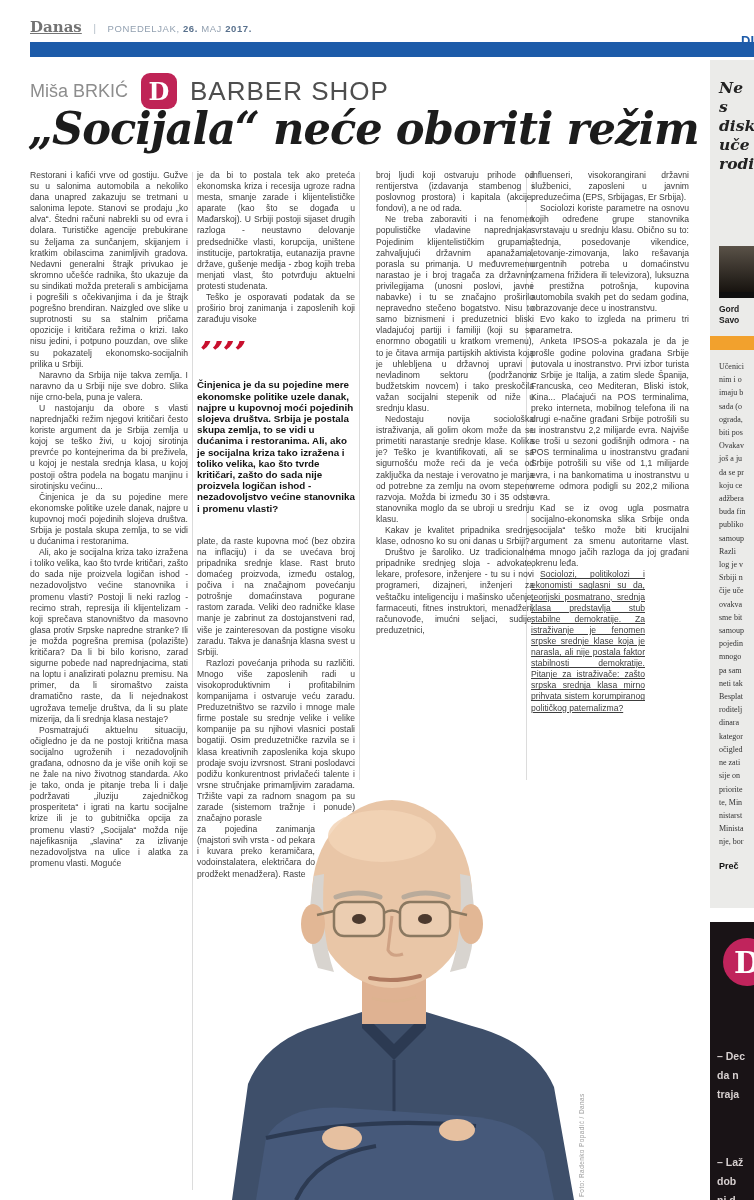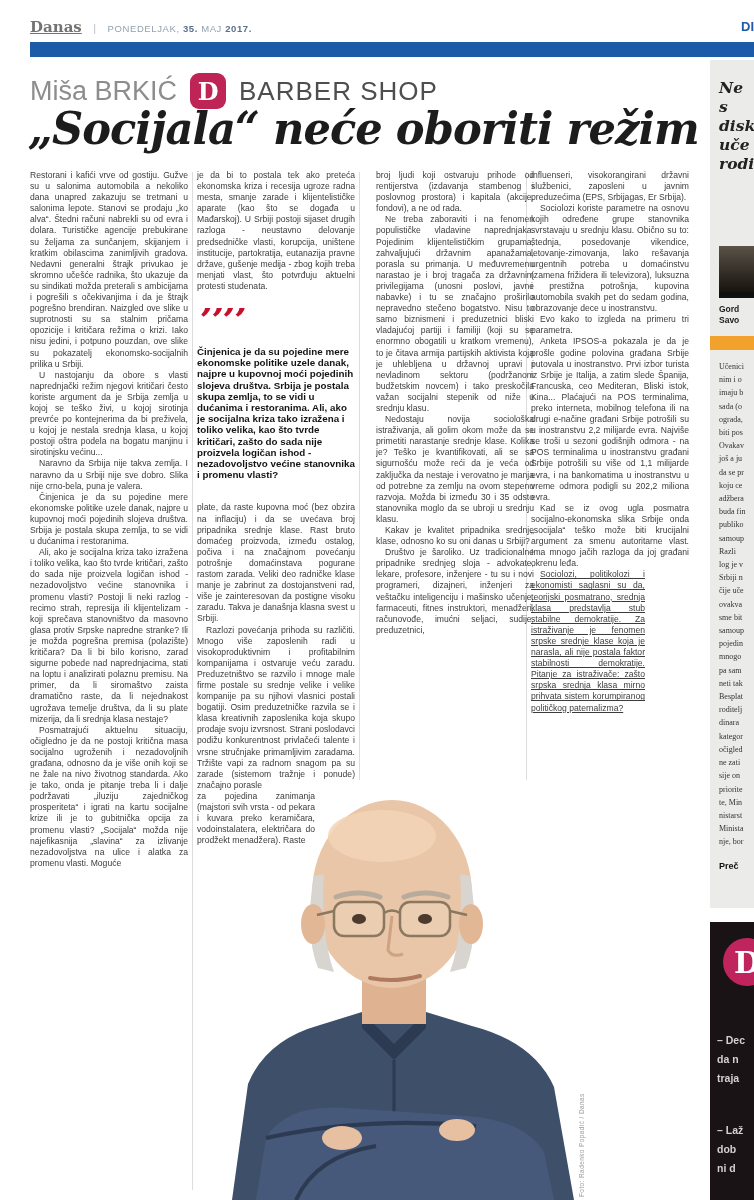--- a/index.html
+++ b/index.html
@@ -7,26 +7,26 @@
           font-family:"Liberation Sans", sans-serif; }
 
   
   .masthead { position:absolute; left:30px; top:18px; right:0; height:20px; white-space:nowrap; }
   .mast-logo { font-family:"DejaVu Serif", serif; font-weight:bold; font-size:15px; color:#737373;
                text-decoration:underline; }
   .mast-sep  { color:#b9c2cc; font-size:11px; margin:0 7px; }
   .mast-date { font-size:9.5px; letter-spacing:.6px; }
   .mast-date .dim { color:#93a1b1; }
   .mast-date .strong { color:#59718d; font-weight:bold; }
-  .mast-section { position:absolute; right:0; top:1px; font-size:13px; font-weight:bold; color:#1d5ba9; }
+  .mast-section { position:absolute; right:0; top:15px; font-size:13px; font-weight:bold; color:#1d5ba9; }
   .blue-bar { position:absolute; left:30px; top:42px; width:724px; height:15px; background:#1d5ba9; }
 
   
   .kicker { position:absolute; left:30px; top:70px; height:42px; display:flex; align-items:center; gap:13px; }
-  .kicker-author { font-size:27px; color:#8d8d8d; }
+  .kicker-author { font-size:18px; color:#8d8d8d; }
   .kicker-badge { width:36px; height:36px; background:#bf2456; color:#fff; border-radius:9px;
                   display:flex; align-items:center; justify-content:center;
                   font-family:"DejaVu Serif", serif; font-weight:bold; font-size:24px; }
   .kicker-column { font-size:26px; color:#4e4e4e; letter-spacing:1px; }
   .headline { position:absolute; left:28px; top:102px; width:720px; margin:0;
               font-family:"DejaVu Serif", serif; font-style:italic; font-weight:bold;
               font-size:45px; letter-spacing:-1px; color:#1c1c1c;
               transform:scaleX(.96); transform-origin:left top; white-space:nowrap; }
 
   
@@ -71,62 +71,63 @@
   .sb-more { margin-top:12px; font-size:9px; font-weight:bold; color:#111; }
 
   
   .teaser { position:absolute; left:710px; top:922px; width:46px; height:278px; background:#191316;
             overflow:hidden; z-index:4; color:#d6cfcf; }
   .teaser-logo { position:absolute; left:13px; top:16px; width:48px; height:48px; border-radius:50%;
                  background:#c0245c; display:flex; align-items:center; justify-content:center;
                  font-family:"DejaVu Serif", serif; font-weight:bold; font-size:30px; color:#fff; }
   .teaser-text { position:absolute; left:7px; top:90px; font-size:10.5px; line-height:19px;
                  font-weight:bold; white-space:pre-line; }
-  .teaser-text p { margin:0 0 14px 0; }
+  .teaser-text p { margin:16px 0 14px 0; }
 </style>
 </head>
 <body>
 
 <div class="page">
 
   <header class="masthead">
     <span class="mast-logo">Danas</span>
     <span class="mast-sep">|</span>
     <span class="mast-date">
       <span class="dim">PONEDELJAK,</span>
-      <span class="strong">35.</span>
+      <span class="strong">26.</span>
       <span class="dim">MAJ</span>
       <span class="strong">2017.</span>
     </span>
     <span class="mast-section">DI</span>
   </header>
   <div class="blue-bar"></div>
 
   <div class="kicker">
     <span class="kicker-author">Miša BRKIĆ</span>
     <span class="kicker-badge">D</span>
     <span class="kicker-column">BARBER SHOP</span>
   </div>
   <h1 class="headline">„Socijala“ neće oboriti režim</h1>
 
   <div class="vrule vr1"></div>
   <div class="vrule vr2"></div>
   <div class="vrule vr3"></div>
 
   <div class="col col1">
     <p>Restorani i kafići vrve od gostiju. Gužve su u salonima automobila a nekoliko dana unapred zakazuju se tretmani u salonima lepote. Stanovi se prodaju „ko alva“. Štedni računi nabrekli su od evra i dolara. Turističke agencije prebukirane su željama za sunčanjem, skijanjem i kratkim obilascima zanimljivih gradova. Nedavni generalni štrajk privukao je skromno učešće radnika, što ukazuje da su sindikati možda preterali s ambicijama i pogrešili s očekivanjima i da je štrajk pogrešno brendiran. Naizgled ove slike u suprotnosti su sa stalnim pričama opozicije i kritičara režima o krizi. Iako nisu jedini, i potpuno pouzdan, ove slike su pokazatelj ekonomsko-socijalnih prilika u Srbiji.</p>
+    <p class="ind">Naravno da Srbija nije takva zemlja. I naravno da u Srbiji nije sve dobro. Slika nije crno-bela, puna je valera.</p>
     <p class="ind">U nastojanju da obore s vlasti naprednjački režim njegovi kritičari često koriste argument da je Srbija zemlja u kojoj se teško živi, u kojoj sirotinja prevrće po kontejnerima da bi preživela, u kojoj je nestala srednja klasa, u kojoj postoji oštra podela na bogatu manjinu i sirotinjsku većinu...</p>
-    <p class="ind">Naravno da Srbija nije takva zemlja. I naravno da u Srbiji nije sve dobro. Slika nije crno-bela, puna je valera.</p>
     <p class="ind">Činjenica je da su pojedine mere ekonomske politike uzele danak, najpre u kupovnoj moći pojedinih slojeva društva. Srbija je postala skupa zemlja, to se vidi u dućanima i restoranima.</p>
     <p class="ind">Ali, ako je socijalna kriza tako izražena i toliko velika, kao što tvrde kritičari, zašto do sada nije proizvela logičan ishod - nezadovoljstvo većine stanovnika i promenu vlasti? Postoji li neki razlog - recimo strah, represija ili klijentelizam - koji sprečava stanovništvo da masovno glasa protiv Srpske napredne stranke? Ili je možda pogrešna premisa (polazište) kritičara? Da li bi bilo korisno, zarad sigurne pobede nad naprednjacima, stati na loptu i analizirati polaznu premisu. Na primer, da li siromaštvo zaista dramatično raste, da li nejednakost ugrožava temelje društva, da li su plate mizerija, da li srednja klasa nestaje?</p>
     <p class="ind">Posmatrajući aktuelnu situaciju, očigledno je da ne postoji kritična masa socijalno ugroženih i nezadovoljnih građana, odnosno da je više onih koji se ne žale na nivo životnog standarda. Ako je tako, onda je pitanje treba li i dalje podržavati „iluziju zajedničkog prosperiteta“ i igrati na kartu socijalne krize ili je to gubitnička opcija za promenu vlasti? „Socijala“ možda nije najefikasnija „slavina“ za izlivanje nezadovoljstva na ulice i alatka za promenu vlasti. Moguće</p>
   </div>
 
   <div class="col col2">
     <p>je da bi to postala tek ako preteća ekonomska kriza i recesija ugroze radna mesta, smanje zarade i klijentelističke aparate (kao što se događa u Mađarskoj). U Srbiji postoji sijaset drugih razloga - neustavno delovanje predsedničke vlasti, korupcija, uništene institucije, partokratija, eutanazija pravne države, gušenje medija - zbog kojih treba menjati vlast, što potvrđuju aktuelni protesti studenata.</p>
+    <p class="ind">Teško je osporavati podatak da se proširio broj zanimanja i zaposlenih koji zarađuju visoke</p>
     <div class="pq">
       <div class="pq-glyph">””</div>
       <p class="pq-text">Činjenica je da su pojedine mere ekonomske politike uzele danak, najpre u kupovnoj moći pojedinih slojeva društva. Srbija je postala skupa zemlja, to se vidi u dućanima i restoranima. Ali, ako je socijalna kriza tako izražena i toliko velika, kao što tvrde kritičari, zašto do sada nije proizvela logičan ishod - nezadovoljstvo većine stanovnika i promenu vlasti?</p>
     </div>
     <p>plate, da raste kupovna moć (bez obzira na inflaciju) i da se uvećava broj pripadnika srednje klase. Rast bruto domaćeg proizvoda, između ostalog, počiva i na značajnom povećanju potrošnje domaćinstava pogurane rastom zarada. Veliki deo radničke klase manje je zabrinut za dostojanstveni rad, više je zainteresovan da postigne visoku zaradu. Takva je današnja klasna svest u Srbiji.</p>
     <p class="ind">Razlozi povećanja prihoda su različiti. Mnogo više zaposlenih radi u visokoproduktivnim i profitabilnim kompanijama i ostvaruje veću zaradu. Preduzetništvo se razvilo i mnoge male firme postale su srednje velike i velike kompanije pa su njihovi vlasnici postali bogatiji. Osim preduzetničke razvila se i klasa kreativnih zaposlenika koja skupo prodaje svoju izvrsnost. Strani poslodavci podižu konkurentnost privlačeći talente i vrsne stručnjake primamljivim zaradama. Tržište vapi za radnom snagom pa su zarade (sistemom tražnje i ponude) značajno porasle</p>
     <p class="col2-tail">za pojedina zanimanja (majstori svih vrsta - od pekara i kuvara preko keramičara, vodoinstalatera, električara do prodžekt menadžera). Raste</p>
   </div>
 
   <div class="col col3">

